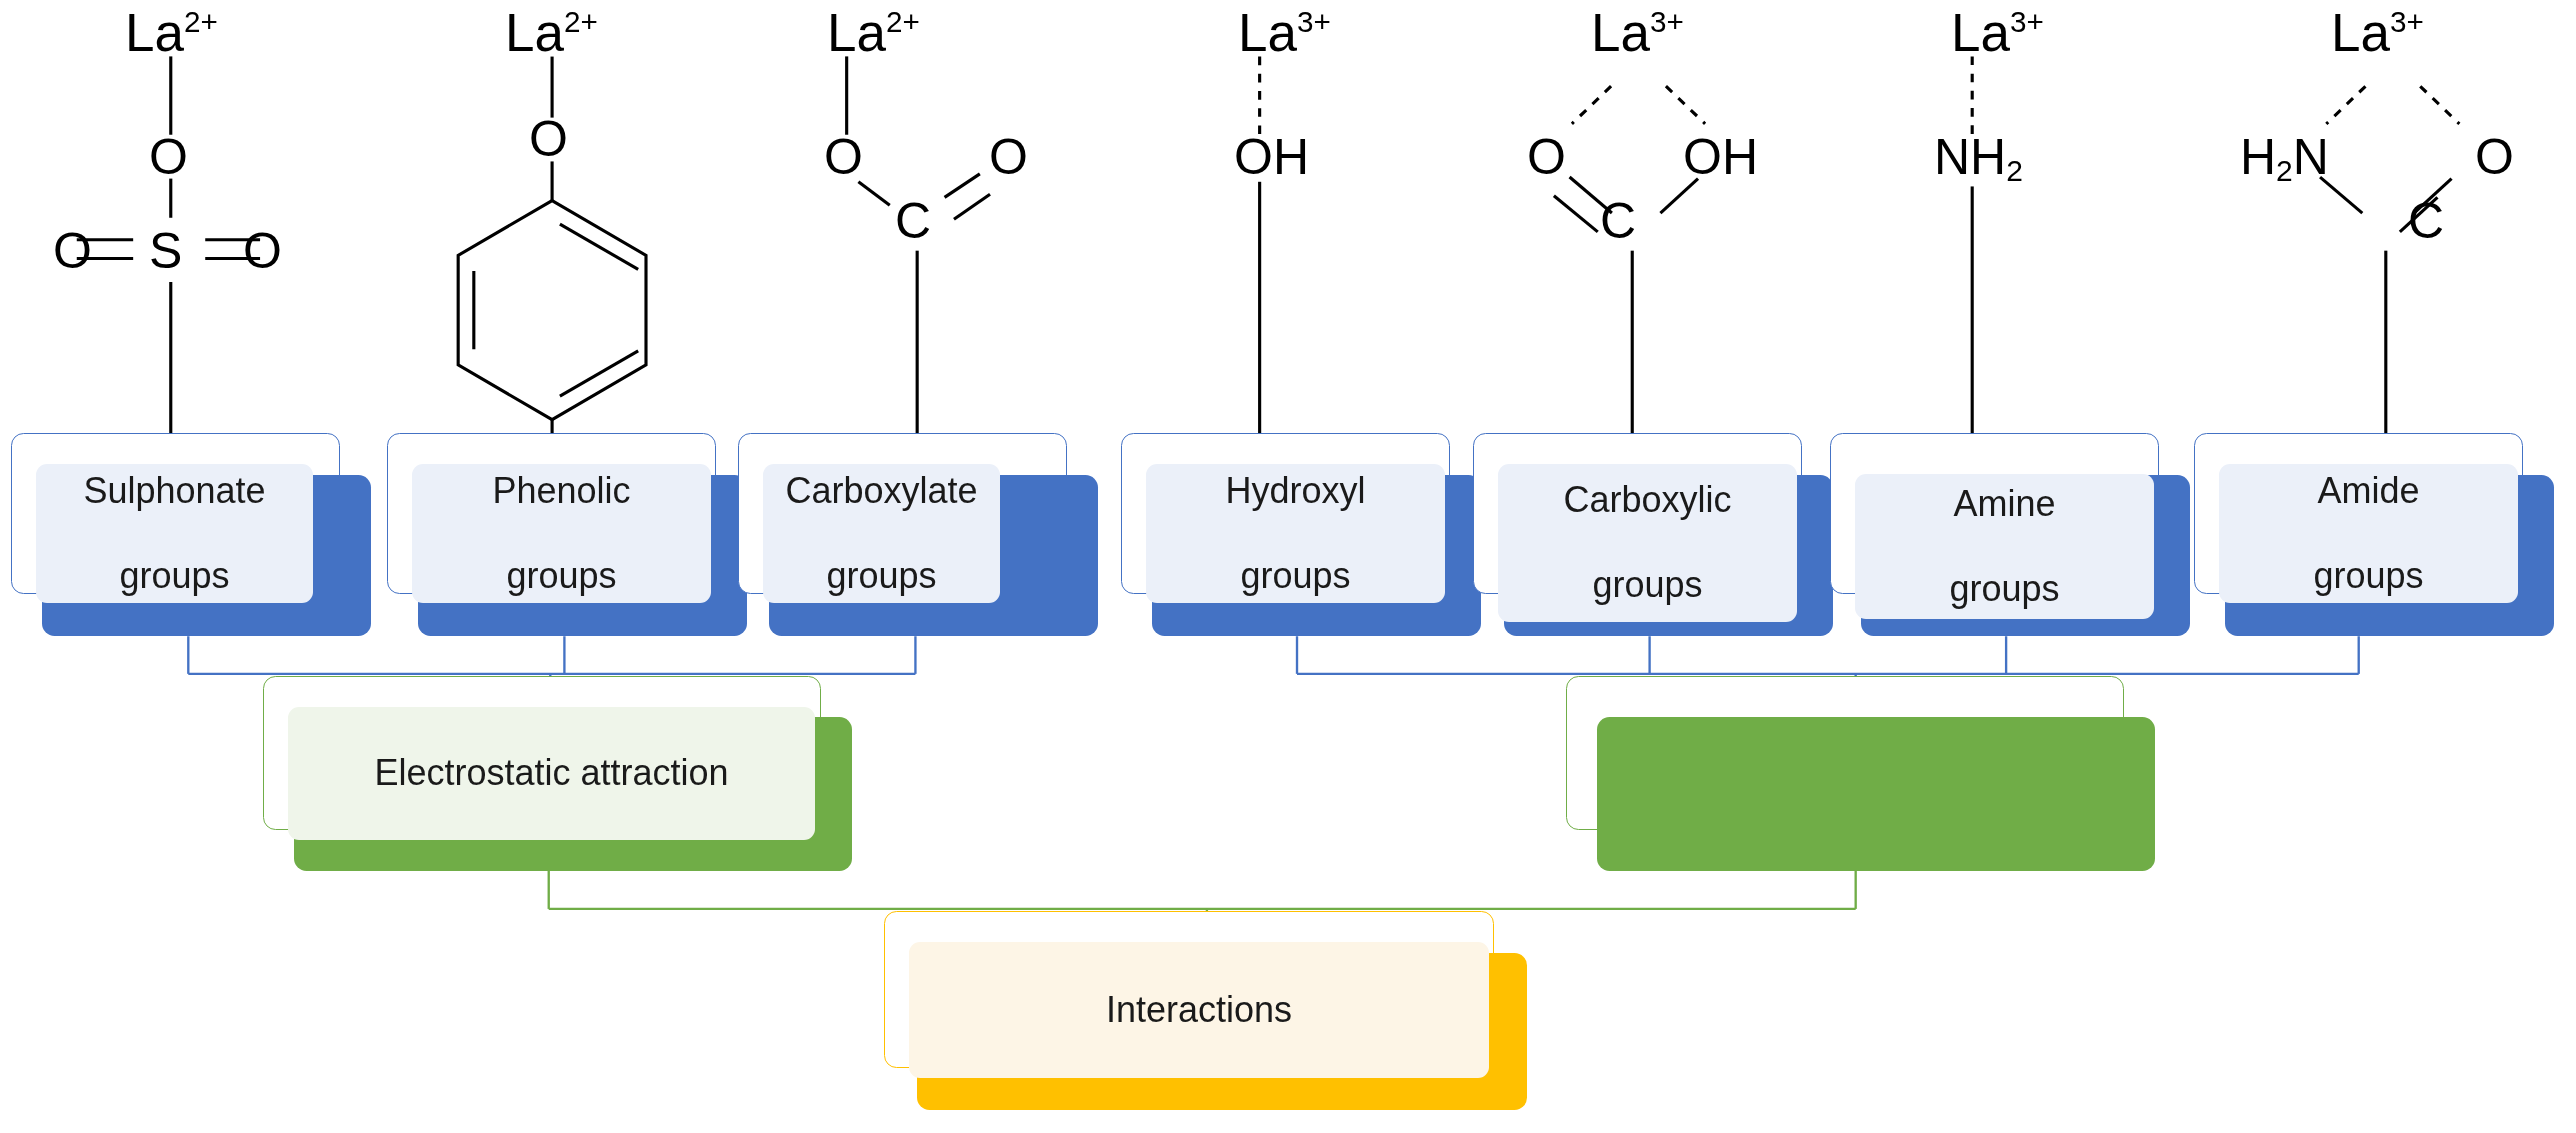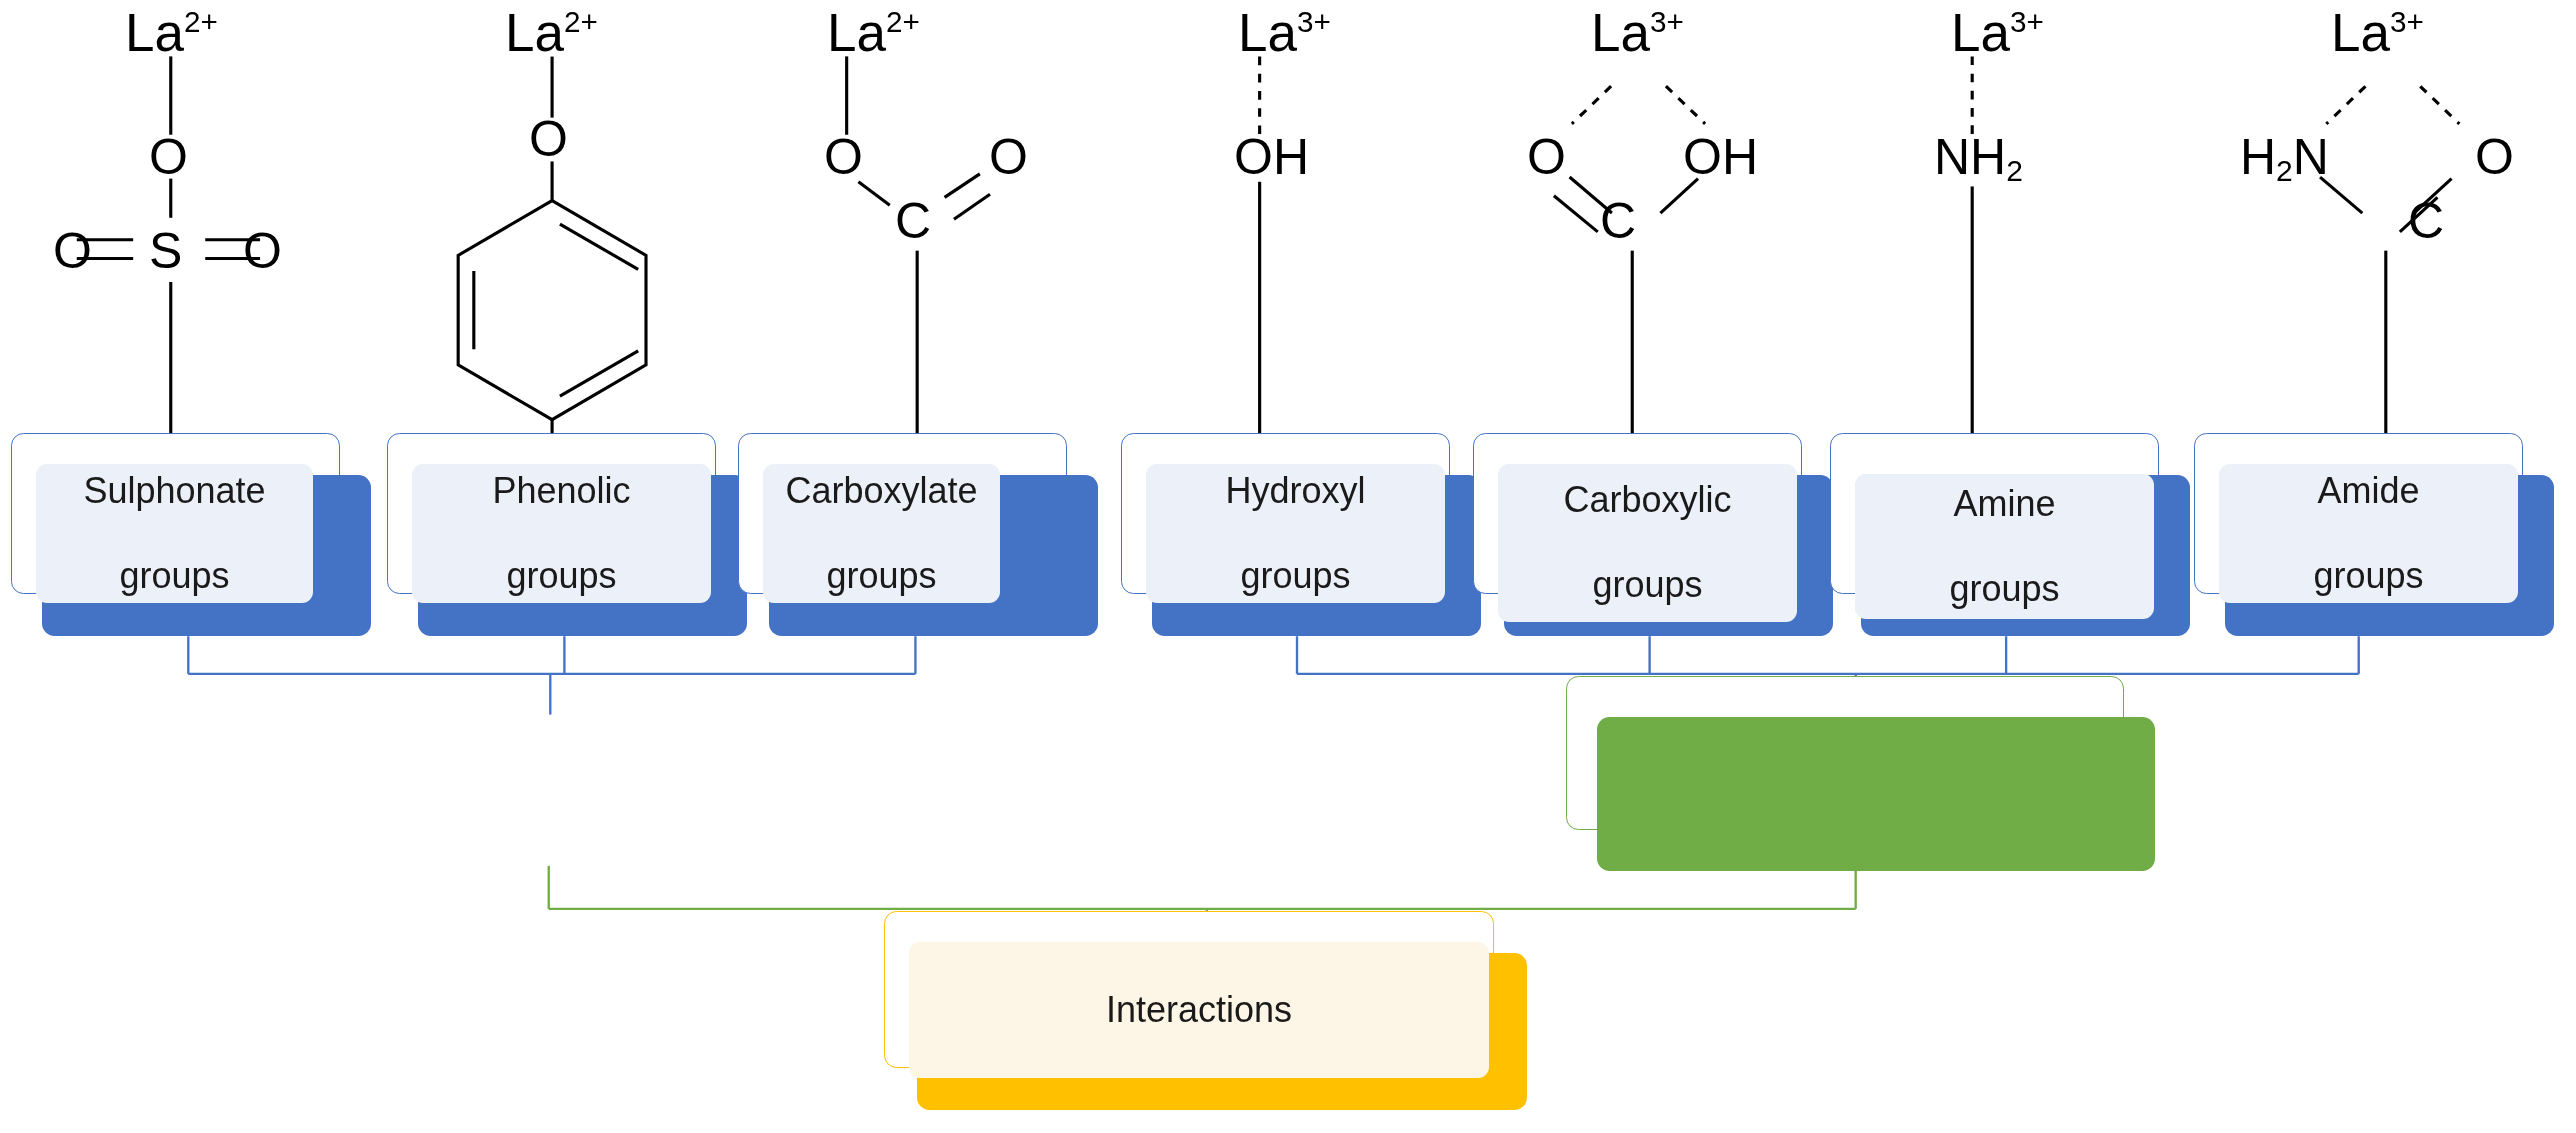--- a/index.html
+++ b/index.html
@@ -289,20 +289,27 @@
     <div class="outline" style="width:329px;height:161px;"></div>
     <div class="shadow" style="left:31px;top:42px;width:329px;height:161px;"></div>
     <div class="face" style="left:25px;top:31px;width:299px;height:139px;">
       <span>
         <span>Amide</span><br>
         <span>groups</span>
       </span>
     </div>
   </div>
 
+  <div class="node green lvl2" style="left:263px;top:676px;width:580px;height:196px;">
+    <div class="outline" style="width:558px;height:154px;"></div>
+    <div class="shadow" style="left:31px;top:41px;width:558px;height:154px;"></div>
+    <div class="face" style="left:25px;top:31px;width:527px;height:133px;">
+      <span>Electrostatic attraction</span>
+    </div>
+  </div>
 
   <div class="node green lvl2" style="left:1566px;top:676px;width:580px;height:196px;">
     <div class="outline" style="width:558px;height:154px;"></div>
     <div class="shadow" style="left:31px;top:41px;width:558px;height:154px;"></div>
   </div>
 
   <div class="node amber lvl3" style="left:884px;top:911px;width:643px;height:204px;">
     <div class="outline" style="width:610px;height:157px;"></div>
     <div class="shadow" style="left:33px;top:42px;width:610px;height:157px;"></div>
     <div class="face" style="left:25px;top:31px;width:580px;height:136px;">

